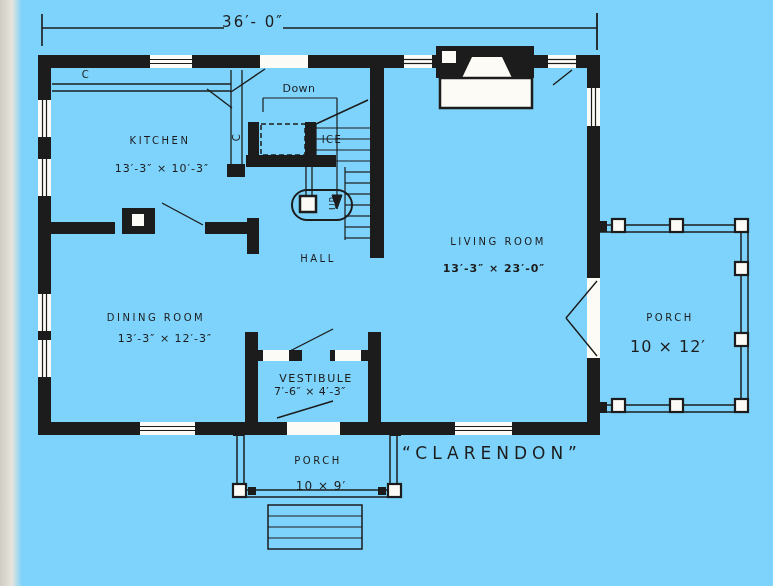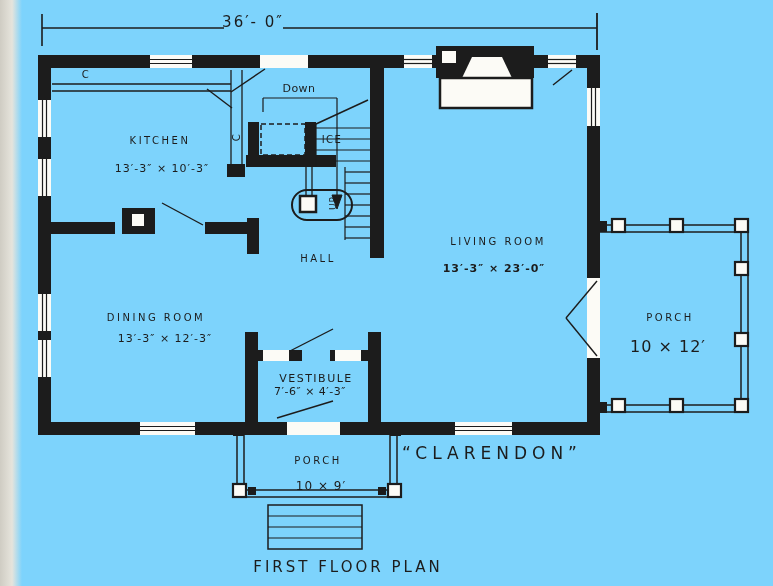--- a/index.html
+++ b/index.html
@@ -247,14 +247,13 @@
   <div class="lbl" style="left:316px;top:378px;font-size:11px;letter-spacing:1.5px;">VESTIBULE</div>
   <div class="lbl" style="left:310px;top:391px;font-size:11px;letter-spacing:0.5px;">7′-6″ × 4′-3″</div>
 
   <div class="lbl room" style="left:318px;top:461px;">PORCH</div>
   <div class="lbl dims" style="left:321px;top:486px;font-size:12px;">10 × 9′</div>
 
   <div class="lbl room" style="left:670px;top:318px;">PORCH</div>
   <div class="lbl dims" style="left:668px;top:347px;font-size:16px;">10 × 12′</div>
 
   <div class="lbl" style="left:492px;top:453px;font-size:17px;letter-spacing:5px;">“CLARENDON”</div>
-  <div class="lbl" style="left:348px;top:567px;font-size:15px;letter-spacing:3px;">FIRST FLOOR PLAN</div>
 </div>
 
 </body></html>

